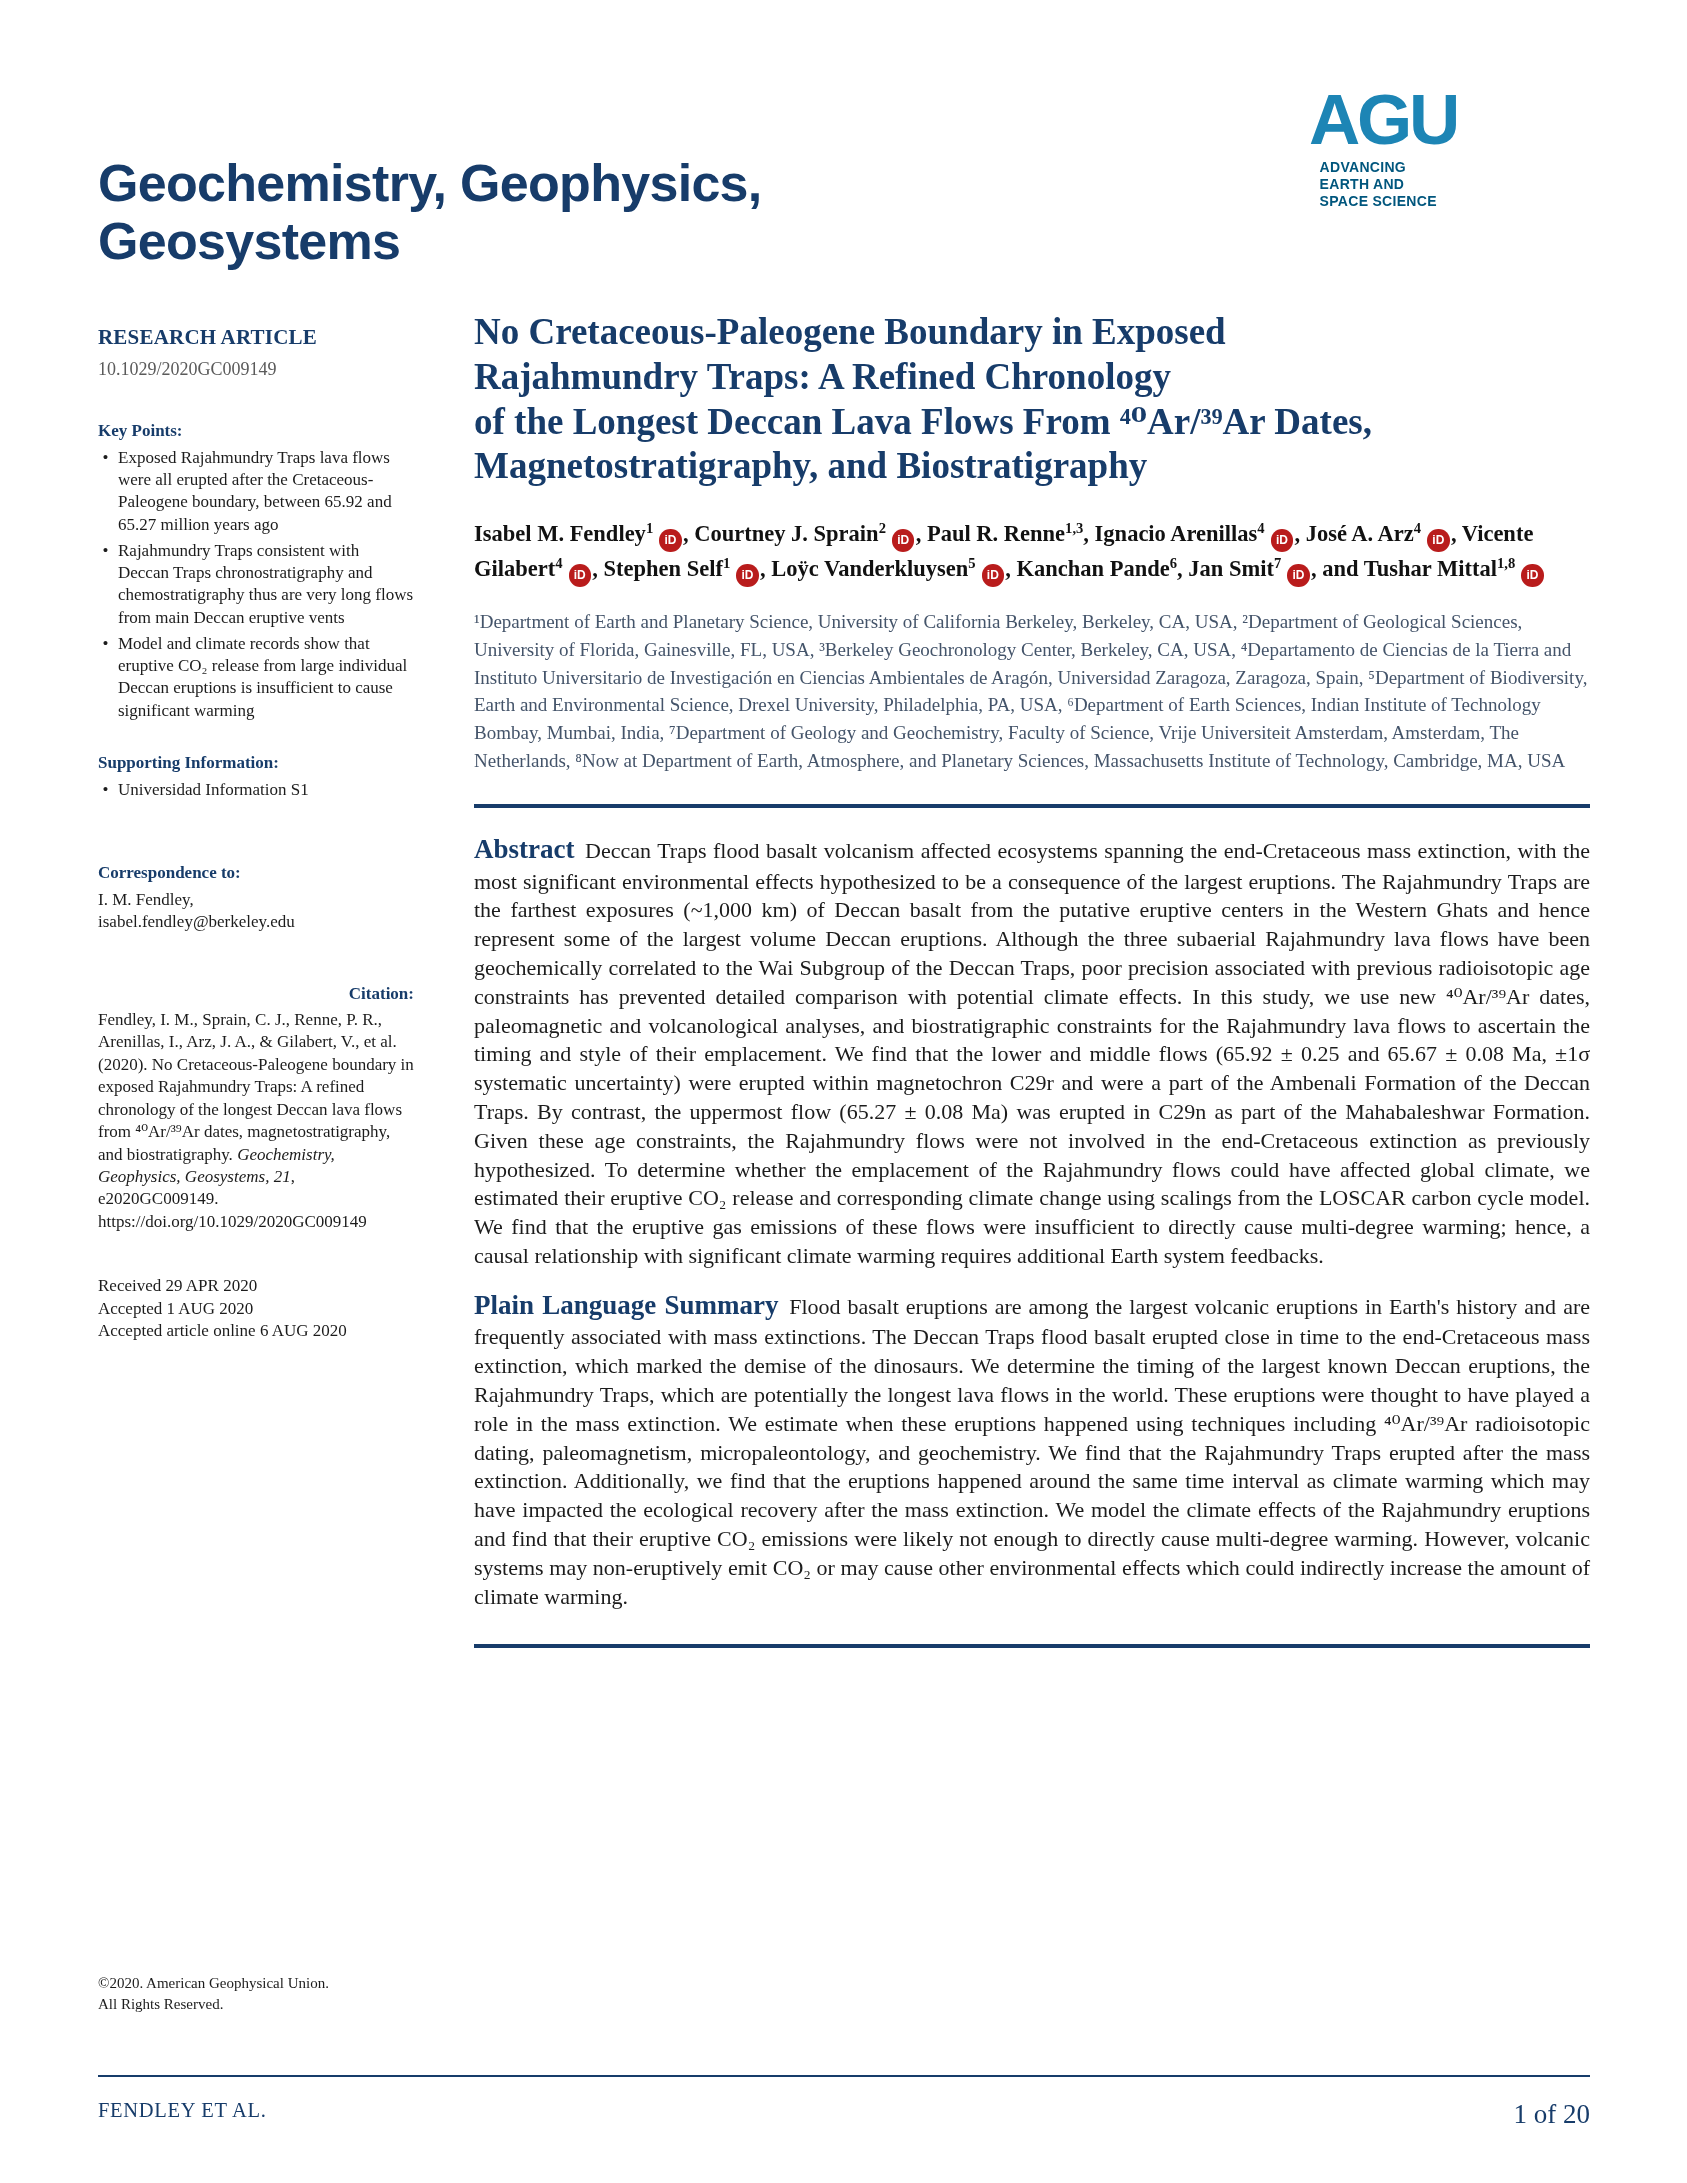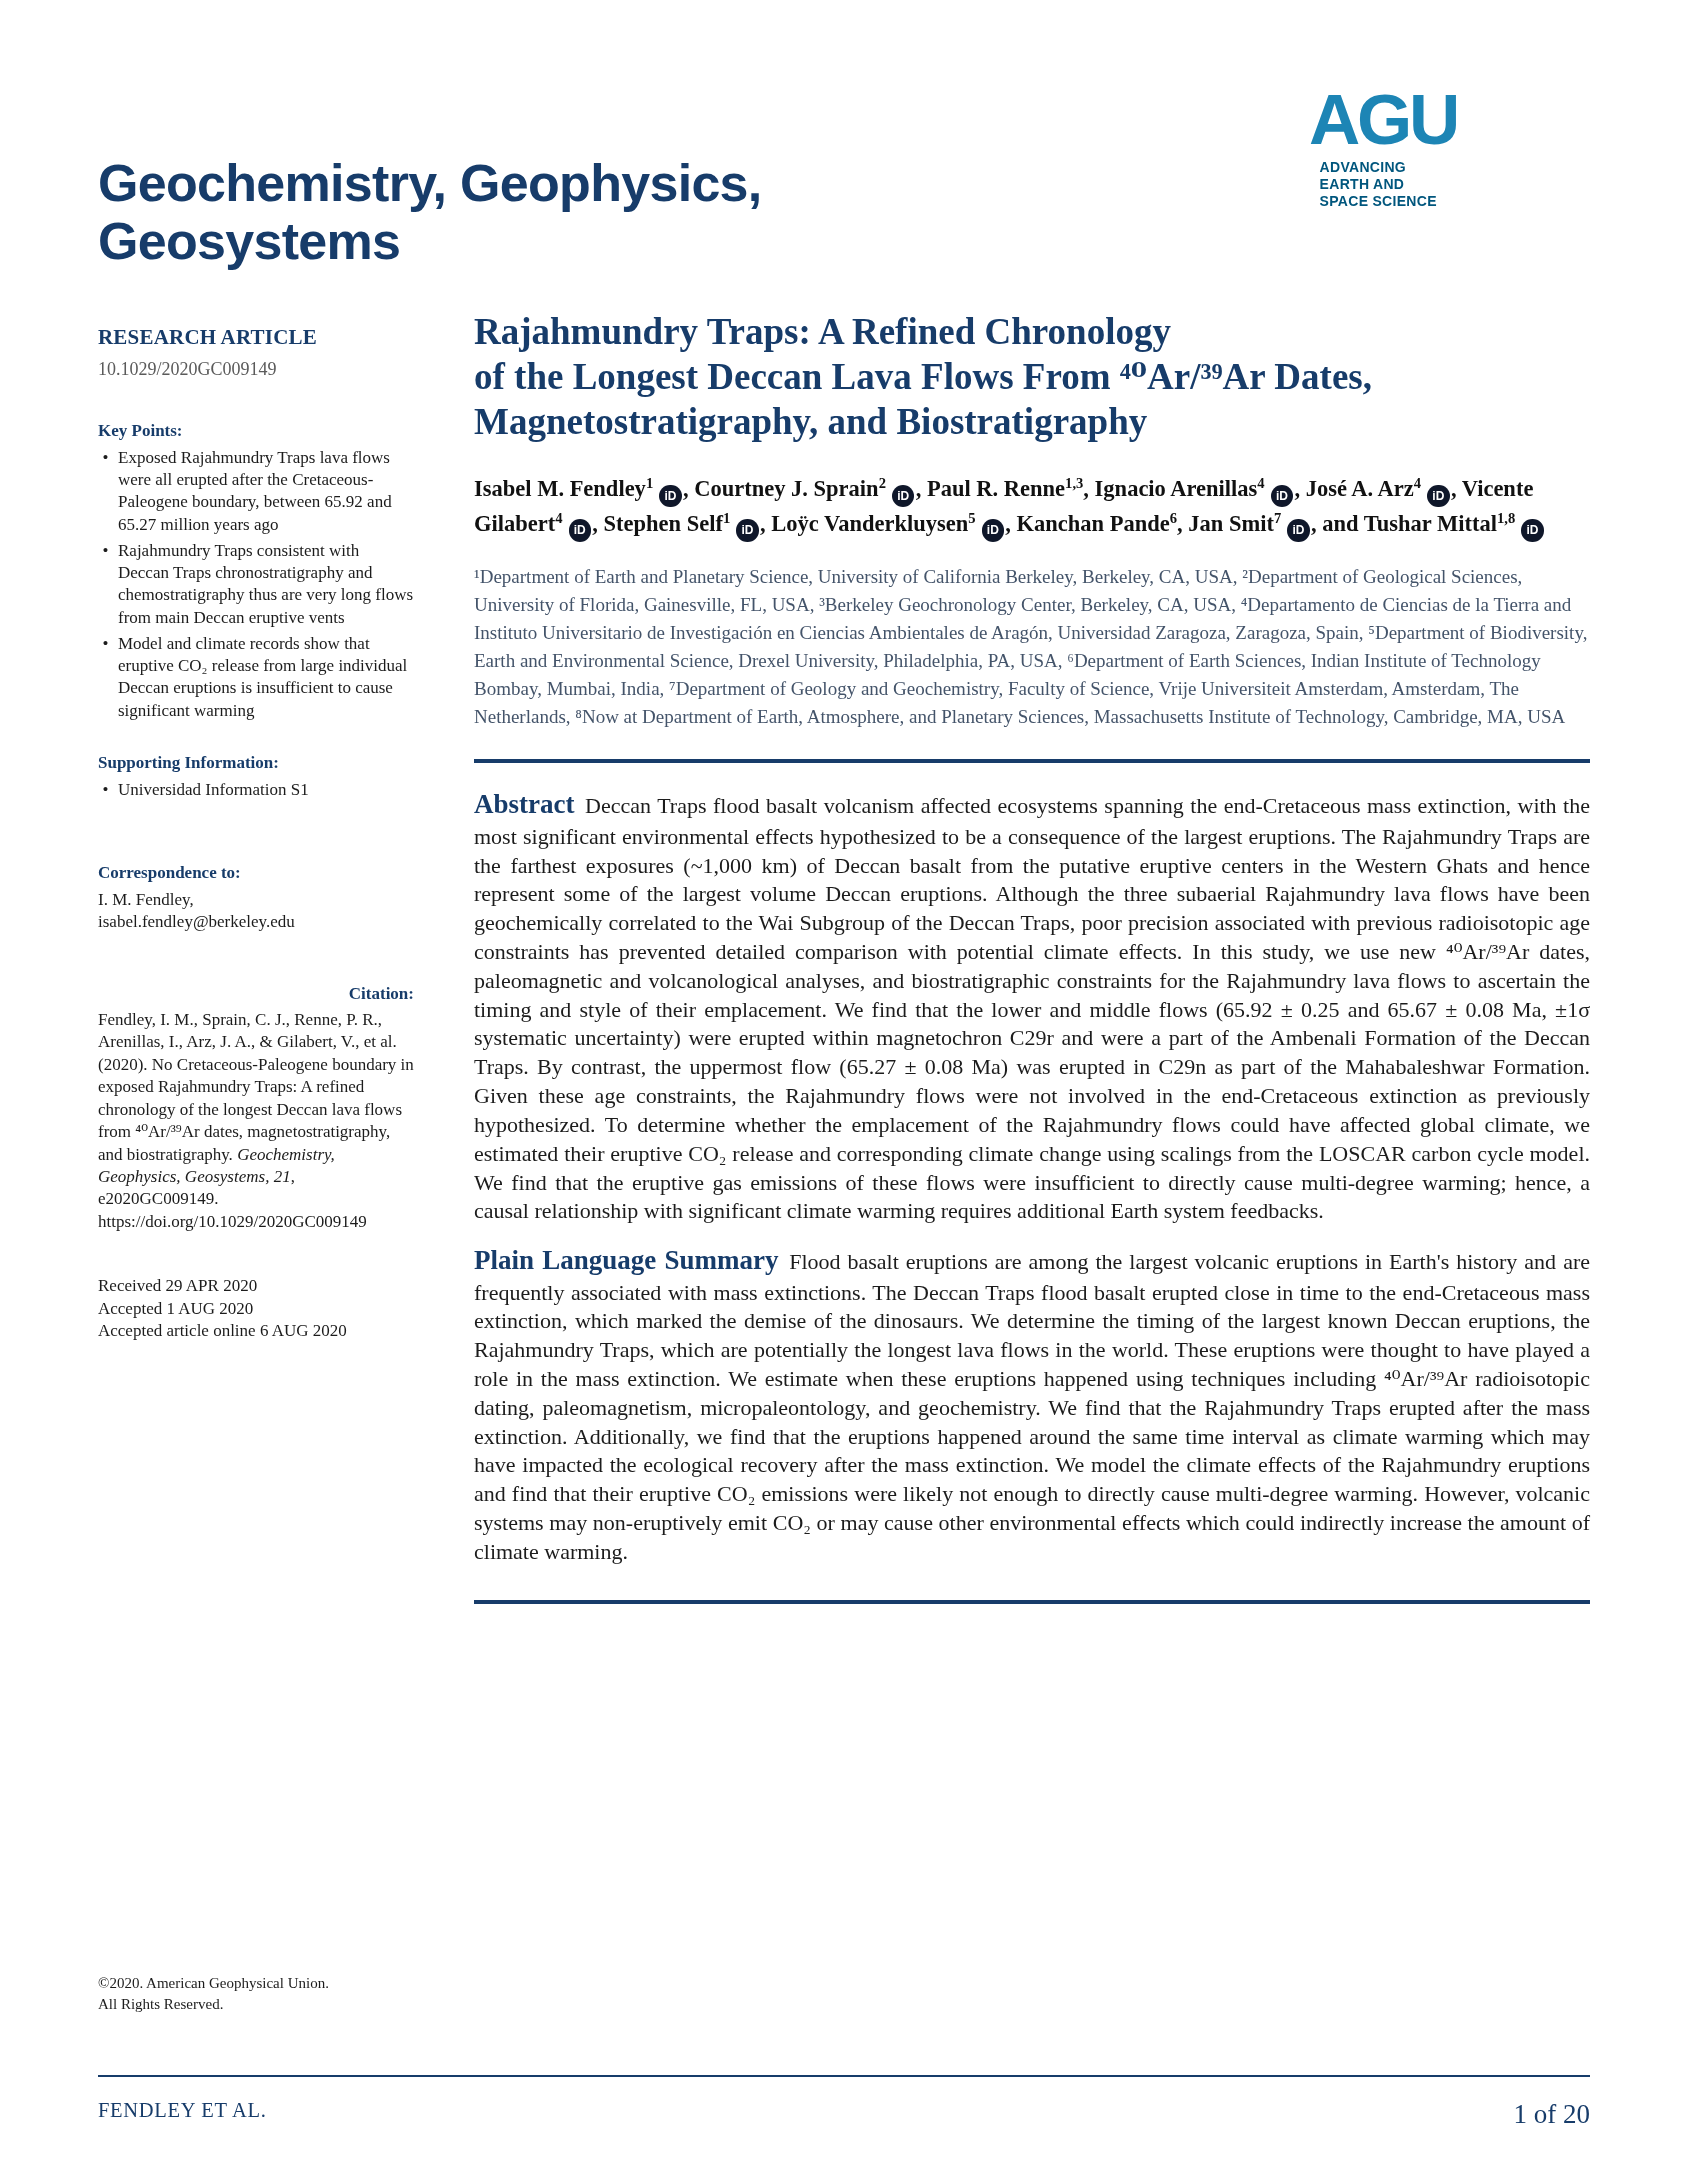--- a/index.html
+++ b/index.html
@@ -64,21 +64,21 @@
   .received-block { margin-top:42px; }
   .copyright { position:absolute; left:98px; top:1973px; font-size:15px; line-height:1.38; }
 
   
   .main { position:absolute; left:474px; top:310px; width:1116px; }
   .art-title { font-size:37px; font-weight:bold; color:var(--navy); line-height:1.21; }
   .authors { margin-top:28px; font-size:22.5px; font-weight:bold; line-height:1.5; color:#111; }
   .authors sup { font-size:14.6px; }
   .orcid {
     display:inline-block; width:22.5px; height:22.5px; border-radius:50%;
-    background:#0f172a; color:#fff;
+    background:#b91c1c; color:#fff;
     font-family:"Liberation Sans","DejaVu Sans",sans-serif; font-size:12px; font-weight:bold;
     line-height:22.5px; text-align:center; margin:0 1.3px 0 6px; vertical-align:-3.3px;
   }
   .affils { margin-top:21px; font-size:19px; line-height:1.47; color:#44546a; }
   .rule { margin-top:29px; height:4px; background:var(--navy); }
   .para { margin-top:24px; font-size:22px; line-height:1.31; text-align:justify; }
   .para.pls { margin-top:17px; }
   .sec-head { font-size:27px; font-weight:bold; color:var(--navy); margin-right:10.6px; }
   .rule2 { margin-top:33px; height:4px; background:var(--navy); }
 
@@ -139,20 +139,21 @@
     </div>
   </div>
 
   <div class="copyright">
     <div>©2020. American Geophysical Union.</div>
     <div>All Rights Reserved.</div>
   </div>
 
   <div class="main">
     <h1 class="art-title">
+        <div>No Cretaceous-Paleogene Boundary in Exposed</div>
         <div>Rajahmundry Traps: A Refined Chronology</div>
         <div>of the Longest Deccan Lava Flows From ⁴⁰Ar/³⁹Ar Dates,</div>
         <div>Magnetostratigraphy, and Biostratigraphy</div>
       </h1>
 
     <div class="authors"><span>Isabel M. Fendley<sup>1</sup><span class="orcid">iD</span></span>, <span>Courtney J. Sprain<sup>2</sup><span class="orcid">iD</span></span>, <span>Paul R. Renne<sup>1,3</sup></span>, <span>Ignacio Arenillas<sup>4</sup><span class="orcid">iD</span></span>, <span>José A. Arz<sup>4</sup><span class="orcid">iD</span></span>, <span>Vicente Gilabert<sup>4</sup><span class="orcid">iD</span></span>, <span>Stephen Self<sup>1</sup><span class="orcid">iD</span></span>, <span>Loÿc Vanderkluysen<sup>5</sup><span class="orcid">iD</span></span>, <span>Kanchan Pande<sup>6</sup></span>, <span>Jan Smit<sup>7</sup><span class="orcid">iD</span></span>, <span>and Tushar Mittal<sup>1,8</sup><span class="orcid">iD</span></span></div>
 
     <div class="affils">¹Department of Earth and Planetary Science, University of California Berkeley, Berkeley, CA, USA, ²Department of Geological Sciences, University of Florida, Gainesville, FL, USA, ³Berkeley Geochronology Center, Berkeley, CA, USA, ⁴Departamento de Ciencias de la Tierra and Instituto Universitario de Investigación en Ciencias Ambientales de Aragón, Universidad Zaragoza, Zaragoza, Spain, ⁵Department of Biodiversity, Earth and Environmental Science, Drexel University, Philadelphia, PA, USA, ⁶Department of Earth Sciences, Indian Institute of Technology Bombay, Mumbai, India, ⁷Department of Geology and Geochemistry, Faculty of Science, Vrije Universiteit Amsterdam, Amsterdam, The Netherlands, ⁸Now at Department of Earth, Atmosphere, and Planetary Sciences, Massachusetts Institute of Technology, Cambridge, MA, USA</div>
 
     <div class="rule"></div>

